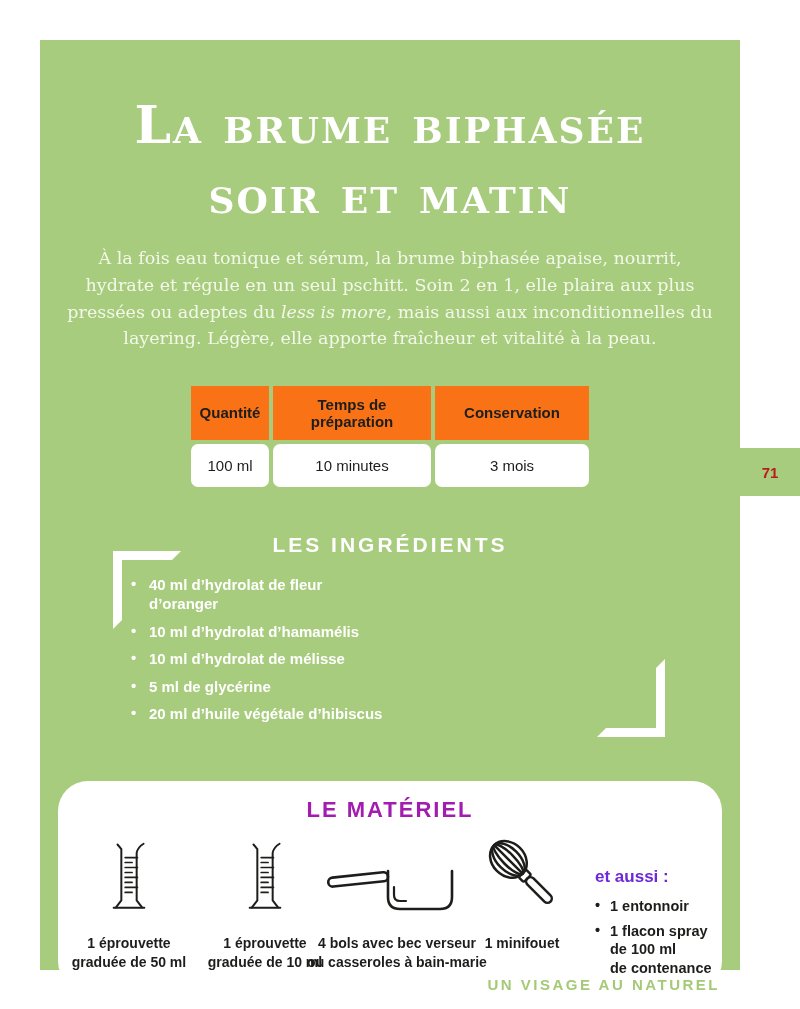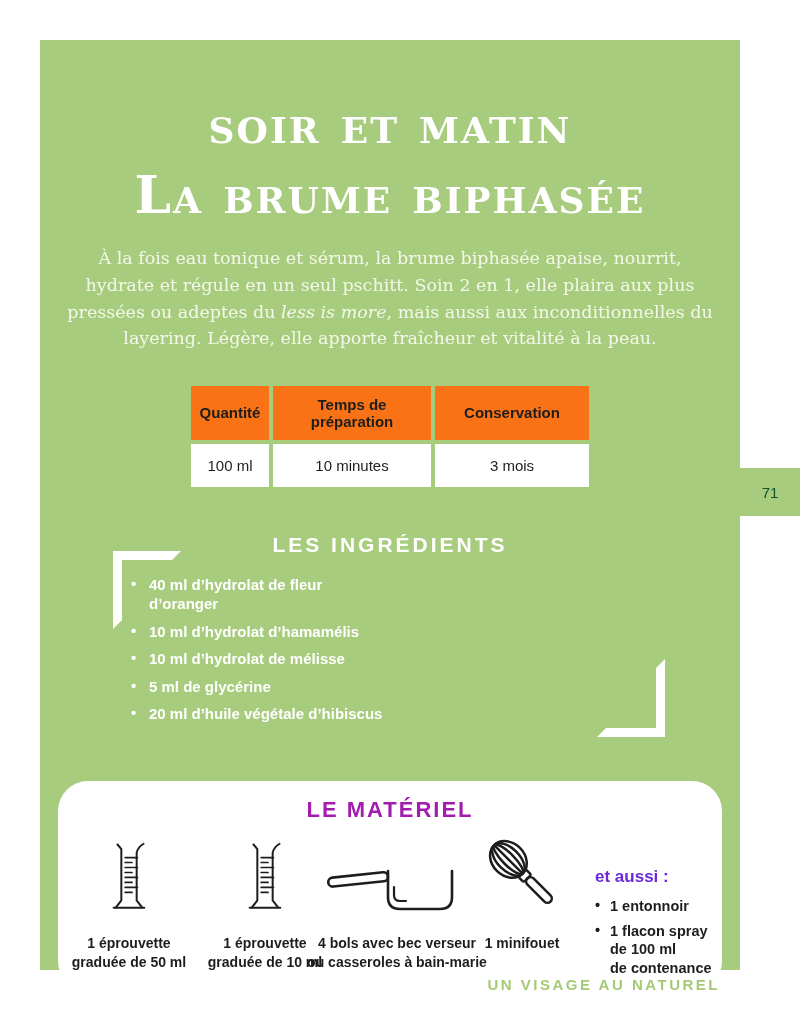--- a/index.html
+++ b/index.html
@@ -20,21 +20,21 @@
   .intro{margin:16px auto 0;width:656px;text-align:center;
          font-family:"DejaVu Serif",serif;font-size:17.5px;line-height:1.52;
          color:#f3f8ea;}
   .intro .it{font-style:italic;}
 
   
   table.info{margin:30px auto 0;border-collapse:separate;border-spacing:4px;}
   table.info th{background:#f97316;color:#1d1d1b;font-weight:bold;font-size:15px;
                 padding:10px 8px;text-align:center;}
   table.info td{background:#fff;color:#1d1d1b;font-size:15px;
-                padding:13px 8px;text-align:center;}
+                padding:13px 8px;text-align:center;border-radius:7px;}
   .col-q{width:62px;}.col-t{width:142px;}.col-c{width:138px;}
 
   
   .ing-heading{margin:42px 0 0;text-align:center;color:#ffffff;
                font-size:21px;font-weight:bold;letter-spacing:3px;}
   .ingredients{position:relative;margin:14px auto 0;width:560px;display:flex;}
   .ing-col{list-style:none;margin:4px;padding:0 0 0 17px;}
   .ing-col.c1{width:253px;}
   .ing-col.c2{width:290px;}
   .ing-col li{position:relative;padding-left:18px;margin-bottom:8px;
@@ -62,37 +62,37 @@
   .m4{left:409px;width:110px;}
   .aussi{position:absolute;left:537px;top:86px;width:130px;}
   .aussi-heading{color:#6d28d9;font-size:17px;font-weight:bold;}
   .aussi ul{list-style:none;margin:10px 0 0;padding:0;}
   .aussi li{position:relative;padding-left:15px;margin-bottom:6px;
             color:#1d1d1b;font-size:14.5px;font-weight:bold;line-height:1.3;
             white-space:pre-line;}
   .aussi li::before{content:"•";position:absolute;left:0;top:-1px;}
 
   
-  .page-tab{position:absolute;left:740px;top:468px;width:60px;height:48px;
+  .page-tab{position:absolute;left:740px;top:448px;width:60px;height:48px;
             background:#a8cc7d;display:flex;align-items:center;
-            justify-content:center;color:#14532d;font-size:15px;
-            font-weight:normal;}
+            justify-content:center;color:#b91c1c;font-size:15px;
+            font-weight:bold;}
   .footer{position:absolute;top:976px;right:80px;color:#a4ca76;
           font-size:15px;font-weight:bold;letter-spacing:2.5px;}
 
   svg{display:block;}
 </style>
 </head>
 <body>
 
 <div class="card">
 
   <h1 class="title">
+    <span>La brume biphasée</span>
     <span>soir et matin</span>
-    <span>La brume biphasée</span>
   </h1>
 
   <p class="intro"><span>À la fois eau tonique et sérum, la brume biphasée apaise, nourrit, hydrate et régule en un seul pschitt. Soin 2 en 1, elle plaira aux plus pressées ou adeptes du </span><span class="it">less is more</span><span>, mais aussi aux inconditionnelles du layering. Légère, elle apporte fraîcheur et vitalité à la peau.</span></p>
 
   <table class="info">
     <thead>
       <tr>
         <th class="col-q">Quantité</th>
         <th class="col-t">Temps de préparation</th>
         <th class="col-c">Conservation</th>

